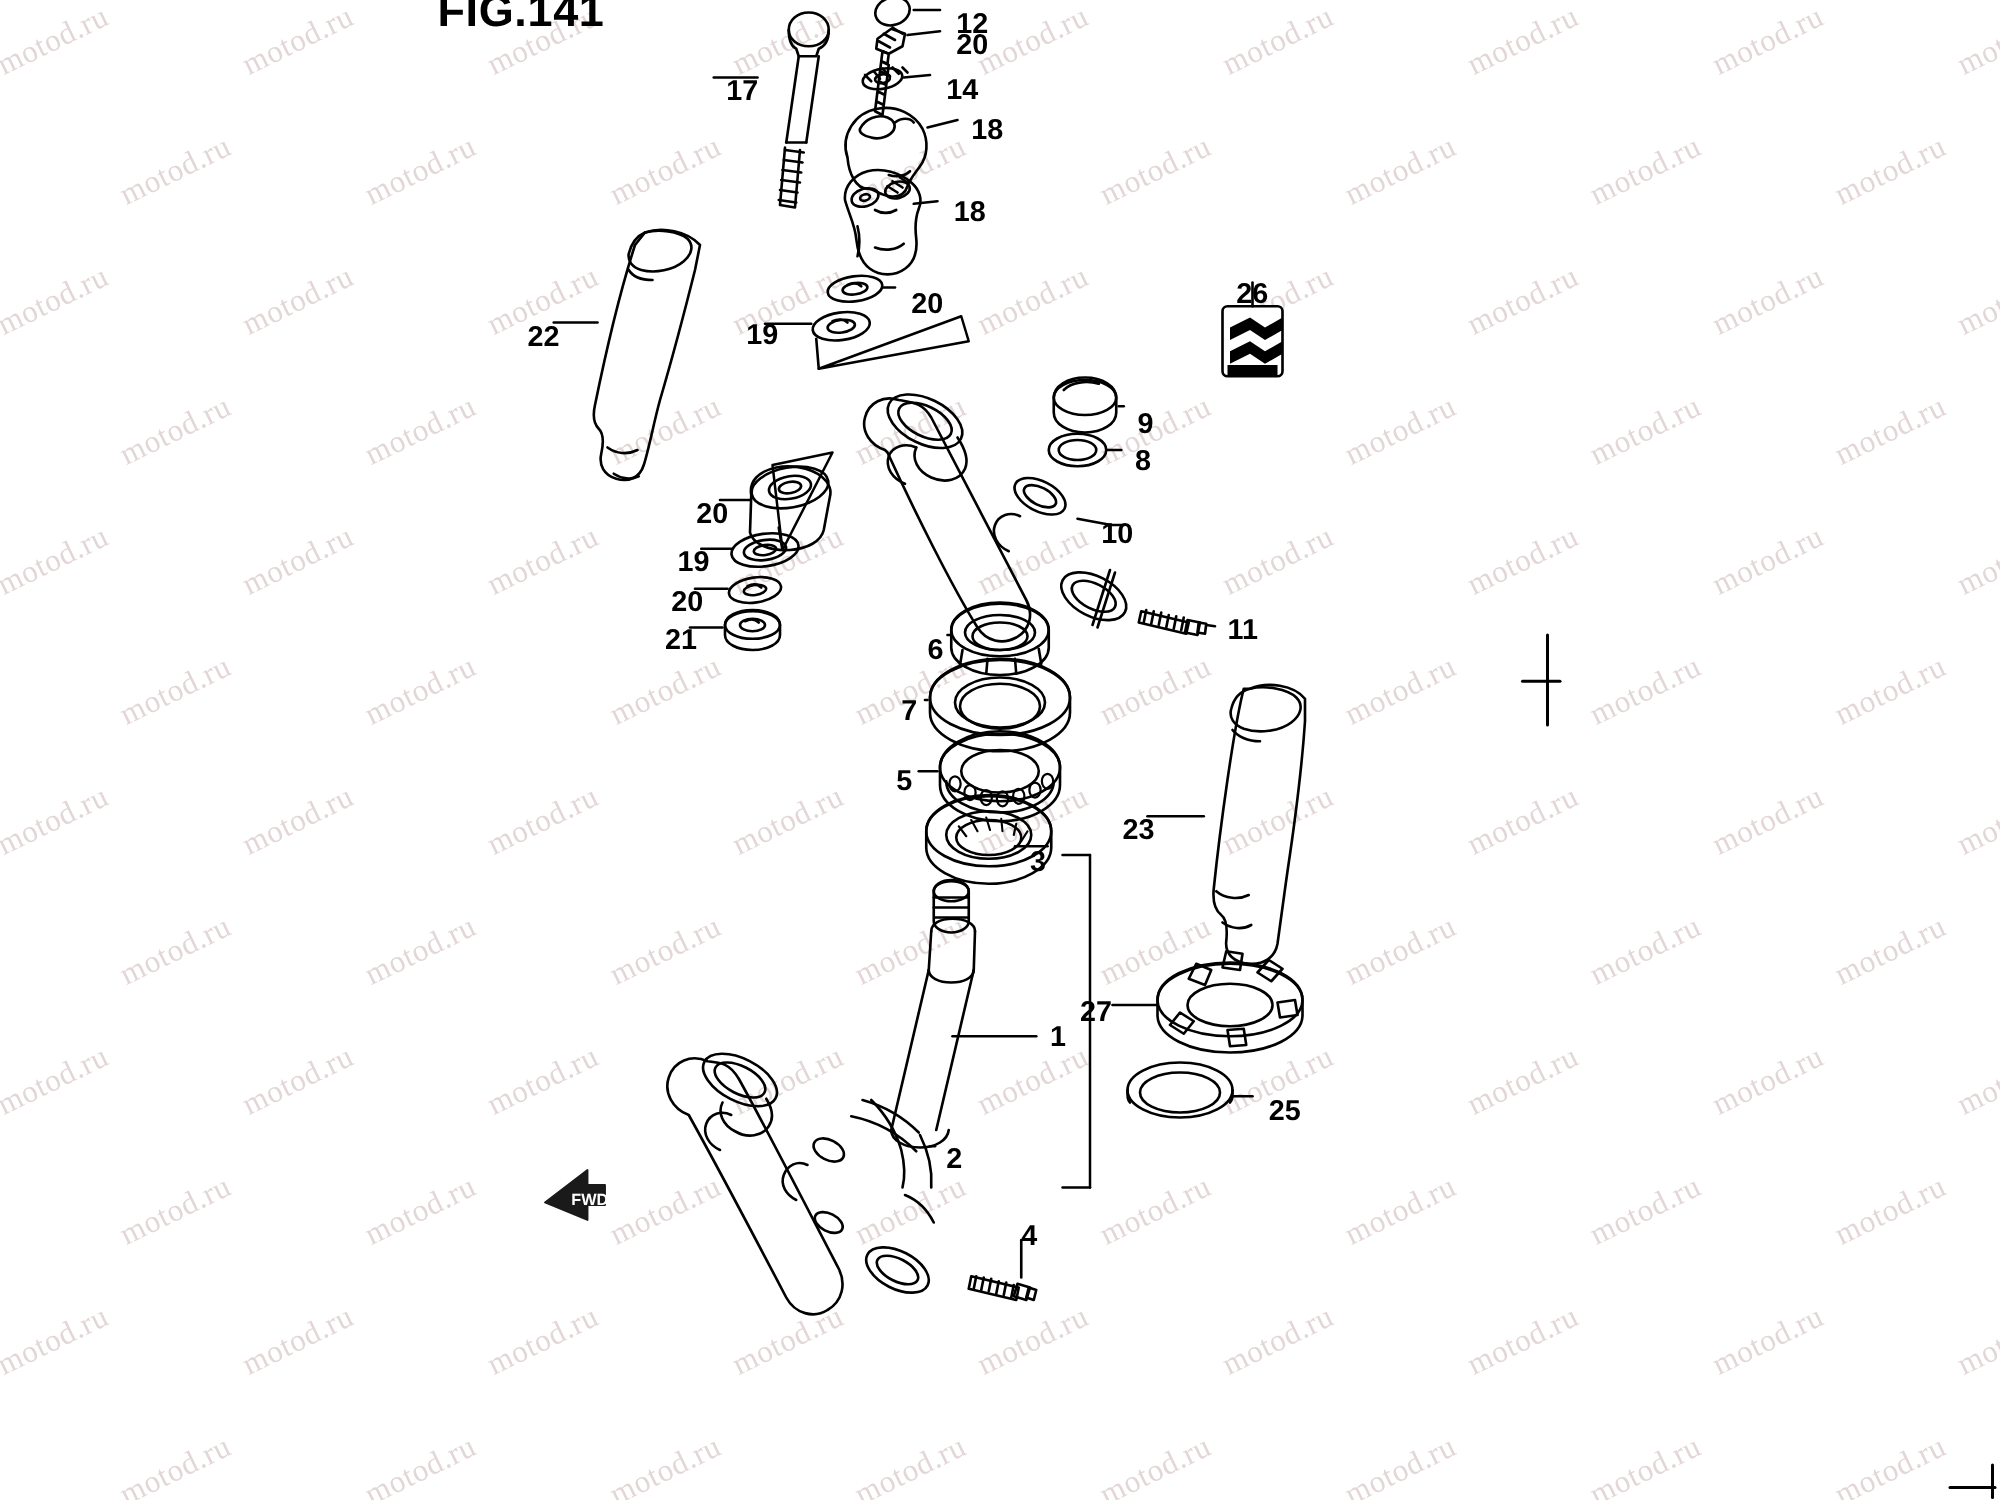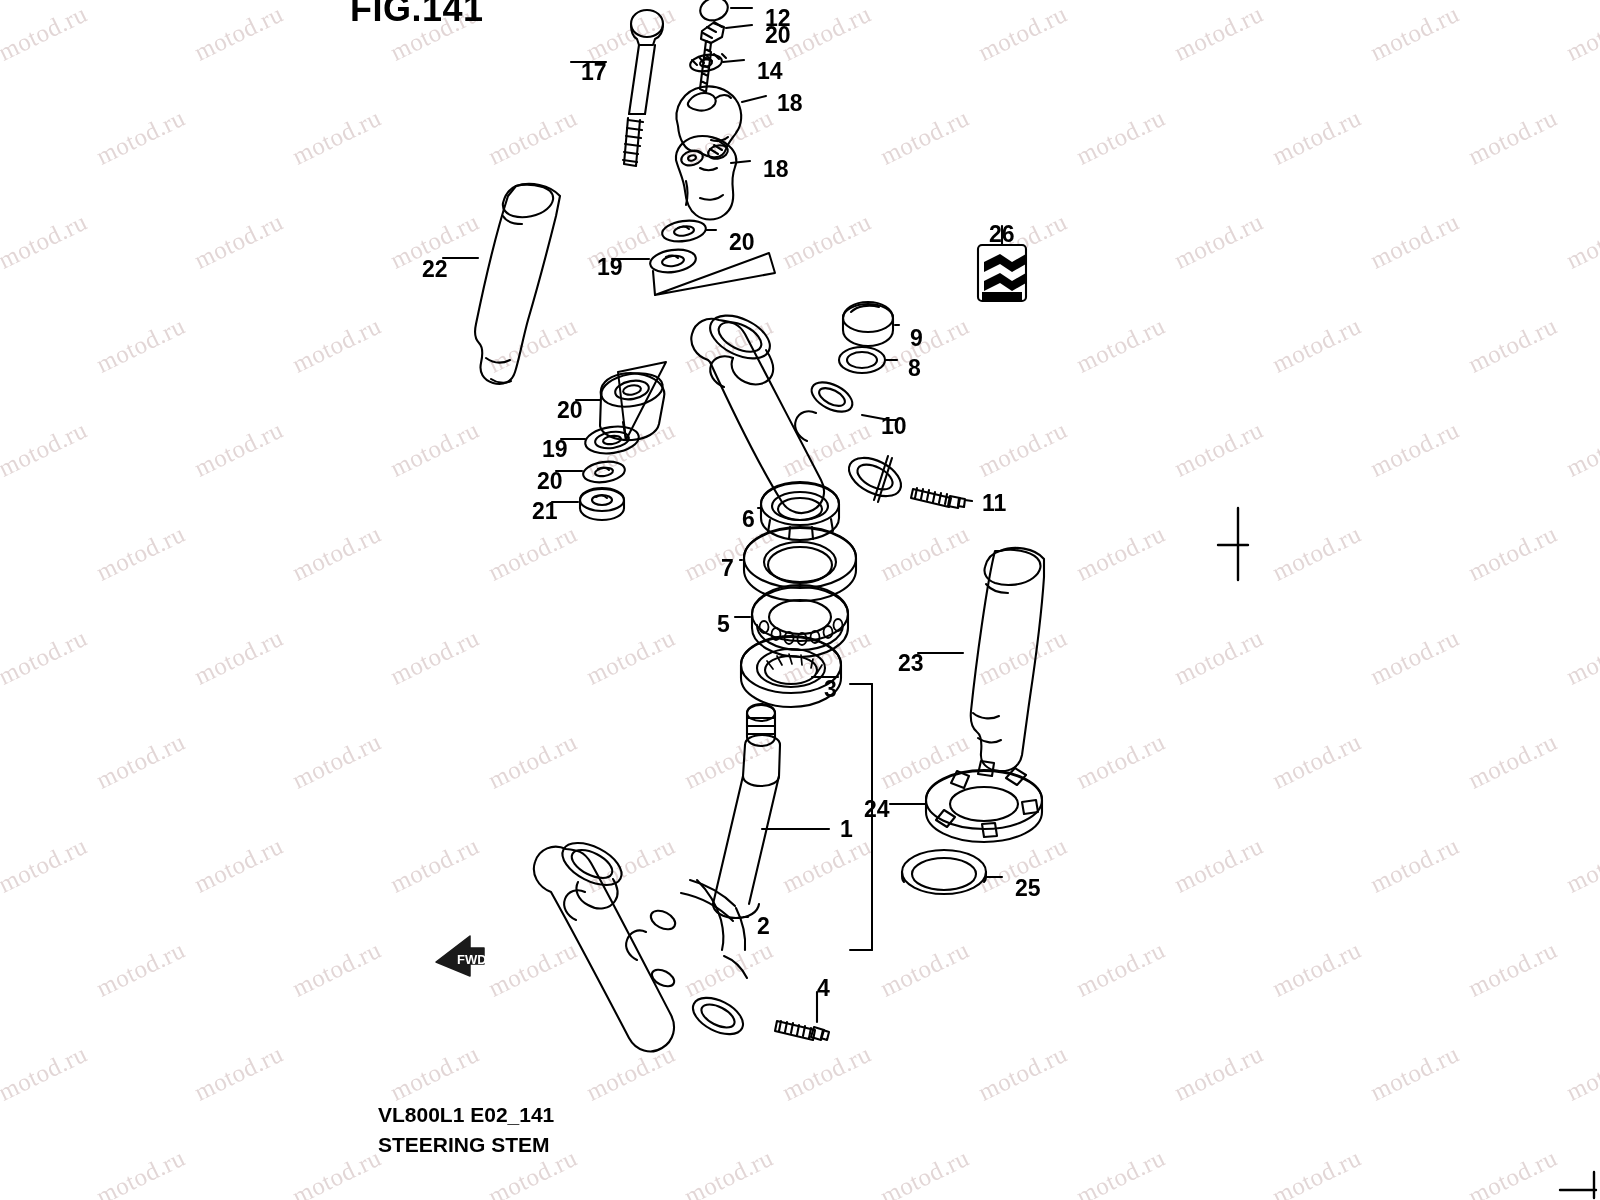--- a/index.html
+++ b/index.html
@@ -462,24 +462,20 @@
       <line x1="1594" y1="1172" x2="1594" y2="1198"></line>
     </g>
 
   </svg>
   </div>
 
   <div id="labels">
 
     <div class="fig-title" style="left:350px;top:-12px;">FIG.141</div>
 
-    <div class="caption" style="left:378px;top:1100px;">
-      <div>VL800L1 E02_141</div>
-      <div>STEERING STEM</div>
-    </div>
 
   <div class="callout" style="left: 840px; top: 818px;">1</div>
       <div class="callout" style="left: 757px; top: 915px;">2</div>
       <div class="callout" style="left: 824px; top: 678px;">3</div>
       <div class="callout" style="left: 817px; top: 977px;">4</div>
       <div class="callout" style="left: 717px; top: 613px;">5</div>
       <div class="callout" style="left: 742px; top: 508px;">6</div>
       <div class="callout" style="left: 721px; top: 557px;">7</div>
       <div class="callout" style="left: 908px; top: 357px;">8</div>
       <div class="callout" style="left: 910px; top: 327px;">9</div>
@@ -492,18 +488,18 @@
       <div class="callout" style="left: 763px; top: 158px;">18</div>
       <div class="callout" style="left: 581px; top: 61px;">17</div>
       <div class="callout" style="left: 557px; top: 399px;">20</div>
       <div class="callout" style="left: 597px; top: 256px;">19</div>
       <div class="callout" style="left: 542px; top: 438px;">19</div>
       <div class="callout" style="left: 729px; top: 231px;">20</div>
       <div class="callout" style="left: 537px; top: 470px;">20</div>
       <div class="callout" style="left: 532px; top: 500px;">21</div>
       <div class="callout" style="left: 422px; top: 258px;">22</div>
       <div class="callout" style="left: 898px; top: 652px;">23</div>
-      <div class="callout" style="left: 864px; top: 798px;">24</div>
+      <div class="callout" style="left: 864px; top: 798px;">27</div>
       <div class="callout" style="left: 1015px; top: 877px;">25</div>
       <div class="callout" style="left: 989px; top: 223px;">26</div>
     </div>
 
 </div>
 
 </body></html>

